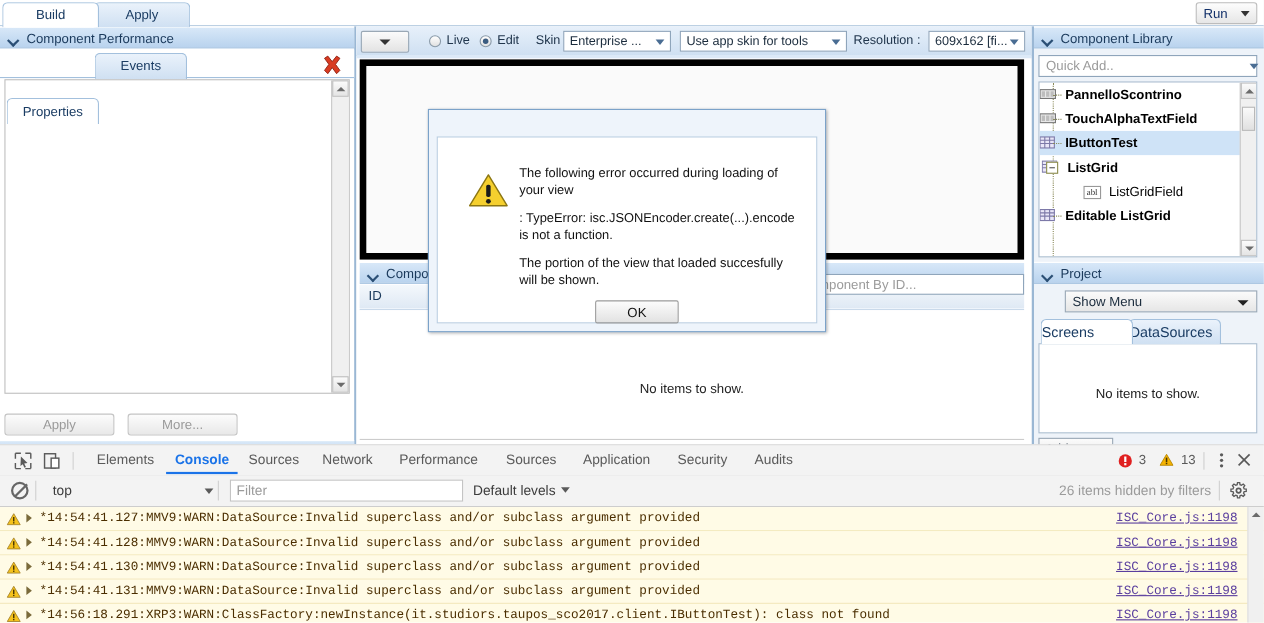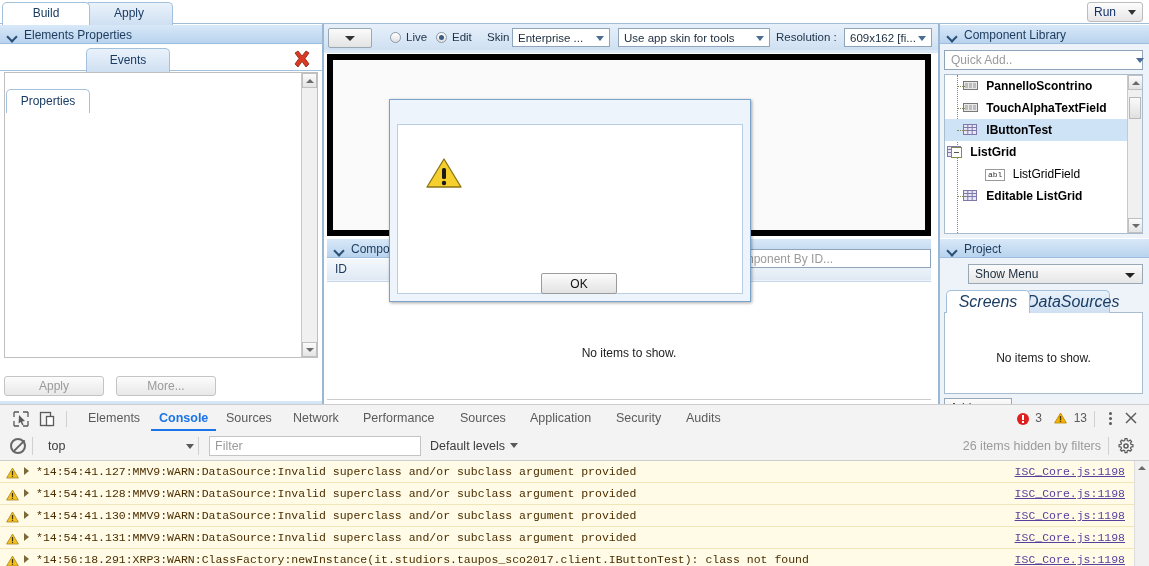--- a/index.html
+++ b/index.html
@@ -106,39 +106,39 @@
   .colhdr2{position:absolute;left:341px;top:0;width:263px;height:21px;background:linear-gradient(to bottom,#f4f8fc,#dfe9f4);}
   .noitems{position:absolute;left:3px;top:258px;width:604px;height:118px;background:#fff;border-bottom:1px solid #ccc;
     text-align:center;font-size:12px;color:#222;padding-top:64px;box-sizing:border-box;}
 
   
   .rightpanel{position:absolute;left:938px;top:24px;width:211px;height:380px;background:#eef3f9;border-left:2px solid #9ab7d4;box-sizing:border-box;}
   #cl-hdr{left:0;top:0;width:209px;}
   .quickadd{position:absolute;left:4px;top:26px;width:199px;height:20px;background:#fff;border:1px solid #8fa5bb;box-sizing:border-box;
     font-size:12px;color:#9b9b9b;line-height:19px;padding-left:6px;}
   .treebox{position:absolute;left:4px;top:50px;width:199px;height:160px;background:#fff;border:1px solid #a9bccf;box-sizing:border-box;overflow:hidden;}
-  .trow{position:relative;height:22px;line-height:22px;font-size:12px;color:#000;white-space:nowrap;padding-left:18px;box-sizing:border-box;}
+  .trow{position:relative;height:22px;line-height:22px;font-size:12px;color:#000;white-space:nowrap;padding-left:0;box-sizing:border-box;}
   .trow.sel{background:#cfe3f7;}
   .trow .gico{display:inline-block;width:15px;height:13px;vertical-align:-2px;margin-right:5px;}
   .trow .lbl{font-weight:bold;}
   .trow.child{padding-left:40px;}
   .trow.child .lbl{font-weight:normal;}
   .dashv{position:absolute;left:12px;top:0;bottom:0;width:1px;border-left:1px dotted #8a8a5a;}
   .dashh{position:absolute;left:12px;top:11px;width:8px;border-top:1px dotted #8a8a5a;}
   .expander{position:absolute;left:6px;top:6px;width:11px;height:11px;border:1px solid #8a8a4a;background:#fff;box-sizing:border-box;}
   .expander:before{content:"";position:absolute;left:2px;top:4px;width:5px;height:1px;background:#555;}
-  .abl{display:inline-block;border:1px solid #999;background:#fff;font-size:8px;line-height:10px;padding:0 2px;color:#333;vertical-align:1px;margin-right:4px;font-family:Liberation Mono, monospace;}
+  .abl{display:inline-block;border:1px solid #999;background:#fff;font-size:8px;line-height:10px;padding:0 2px;color:#333;vertical-align:1px;margin-right:4px;font-family:Liberation Serif, serif;}
 
   #proj-hdr{left:0;top:214px;width:209px;}
   .showmenu{position:absolute;left:28px;top:240px;width:175px;height:20px;background:linear-gradient(to bottom,#fbfbfb,#e6e6e6);
     border:1px solid #9aa8b5;box-sizing:border-box;font-size:12px;color:#1a2b3c;line-height:19px;padding-left:6px;}
   .showmenu .tri3{position:absolute;right:7px;top:8px;border-left:5px solid transparent;border-right:5px solid transparent;border-top:5px solid #222;}
   .rtabs{position:absolute;left:4px;top:266px;width:199px;height:22px;}
-  .rtab{position:absolute;top:0;height:22px;line-height:21px;text-align:center;border:1px solid #a3c0dd;border-bottom:none;
-    border-radius:5px 5px 0 0;font-size:16px;color:#1a3c63;font-style:italic;}
+  .rtab{position:absolute;top:0;height:22px;line-height:21px;border:1px solid #a3c0dd;border-bottom:none;
+    border-radius:5px 5px 0 0;font-size:13px;color:#1a3c63;}
   .rtab.sel{background:#fff;z-index:3;}
   .rtab.unsel{background:linear-gradient(to bottom,#eaf2fb,#cfe0f2);z-index:2;}
   #rtab-screens{left:2px;width:82px;}
   #rtab-ds{left:82px;width:82px;}
   .projbody{position:absolute;left:4px;top:288px;width:199px;height:82px;background:#fff;border:1px solid #a9bccf;box-sizing:border-box;
     text-align:center;font-size:12px;color:#222;padding-top:38px;}
   .addbtn{position:absolute;left:4px;top:374px;width:68px;height:20px;background:linear-gradient(to bottom,#fbfbfb,#e6e6e6);
     border:1px solid #9aa8b5;box-sizing:border-box;font-size:12px;color:#1a2b3c;line-height:19px;padding-left:5px;}
 
   
@@ -204,21 +204,21 @@
       <div class="vtab unsel" id="tab-code"><span>Apply</span></div>
       <div class="runbtn">
         <span>Run</span>
         <span class="car"></span>
       </div>
     </div>
 
     <div class="leftpanel">
       <div class="sechdr" id="cp-hdr">
         <span class="chev"></span>
-        <span>Elements Properties</span>
+        <span>Component Performance</span>
       </div>
 
       <div class="lp-tabs">
         <div class="ltab sel" id="ltab-props"><span>Properties</span></div>
         <div class="ltab unsel" id="ltab-events"><span>Events</span></div>
         <div class="closeX">
           <svg width="20" height="20" viewBox="0 0 20 20">
             <path d="M3 4 L6 2 L10 7 L14 2 L17 4 L13 9.5 L17 15 L14 18 L10 12.5 L6 18 L3 15 L7 9.5 Z" fill="#d93b22" stroke="#8b1f10" stroke-width="0.8"></path>
           </svg>
         </div>
@@ -426,20 +426,25 @@
 
     <div class="dlg">
       <div class="dlgBody">
         <span class="warnIcon">
           <svg width="36" height="32" viewBox="0 0 36 32">
             <path d="M18 2 L35 30 L1 30 Z" fill="#f5cf2e" stroke="#8c7612" stroke-width="1.3" stroke-linejoin="round"></path>
             <rect x="16" y="11" width="4" height="11" rx="1.6" fill="#1a1a1a"></rect>
             <circle cx="18" cy="26" r="2.2" fill="#1a1a1a"></circle>
           </svg>
         </span>
+        <div class="dlgText">
+          <p>The following error occurred during loading of your view</p>
+          <p>: TypeError: isc.JSONEncoder.create(...).encode is not a function.</p>
+          <p>The portion of the view that loaded succesfully will be shown.</p>
+        </div>
         <div class="okbtn"><span>OK</span></div>
       </div>
     </div>
   </div>
 
   <div class="dt">
 
     <div class="dtbar">
       <span class="dticon" style="left:12px;">
         <svg width="18" height="18" viewBox="0 0 18 18">

